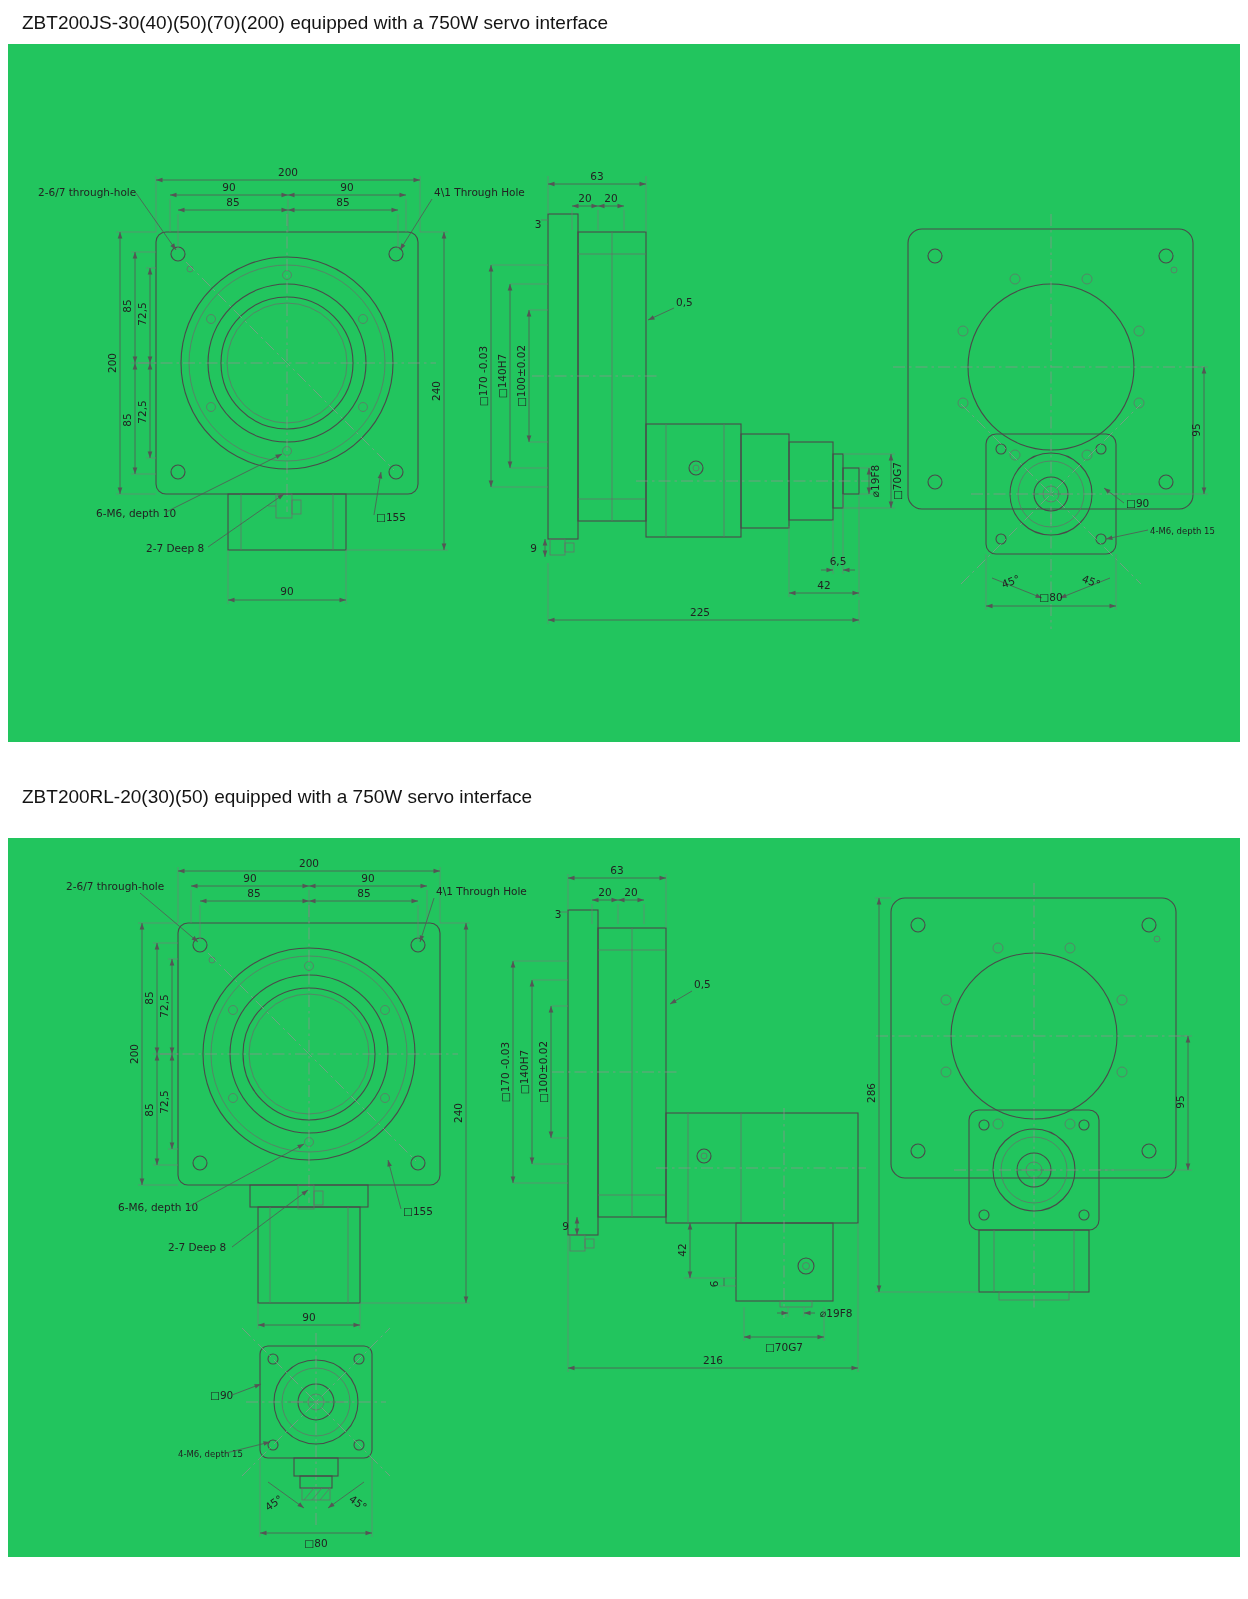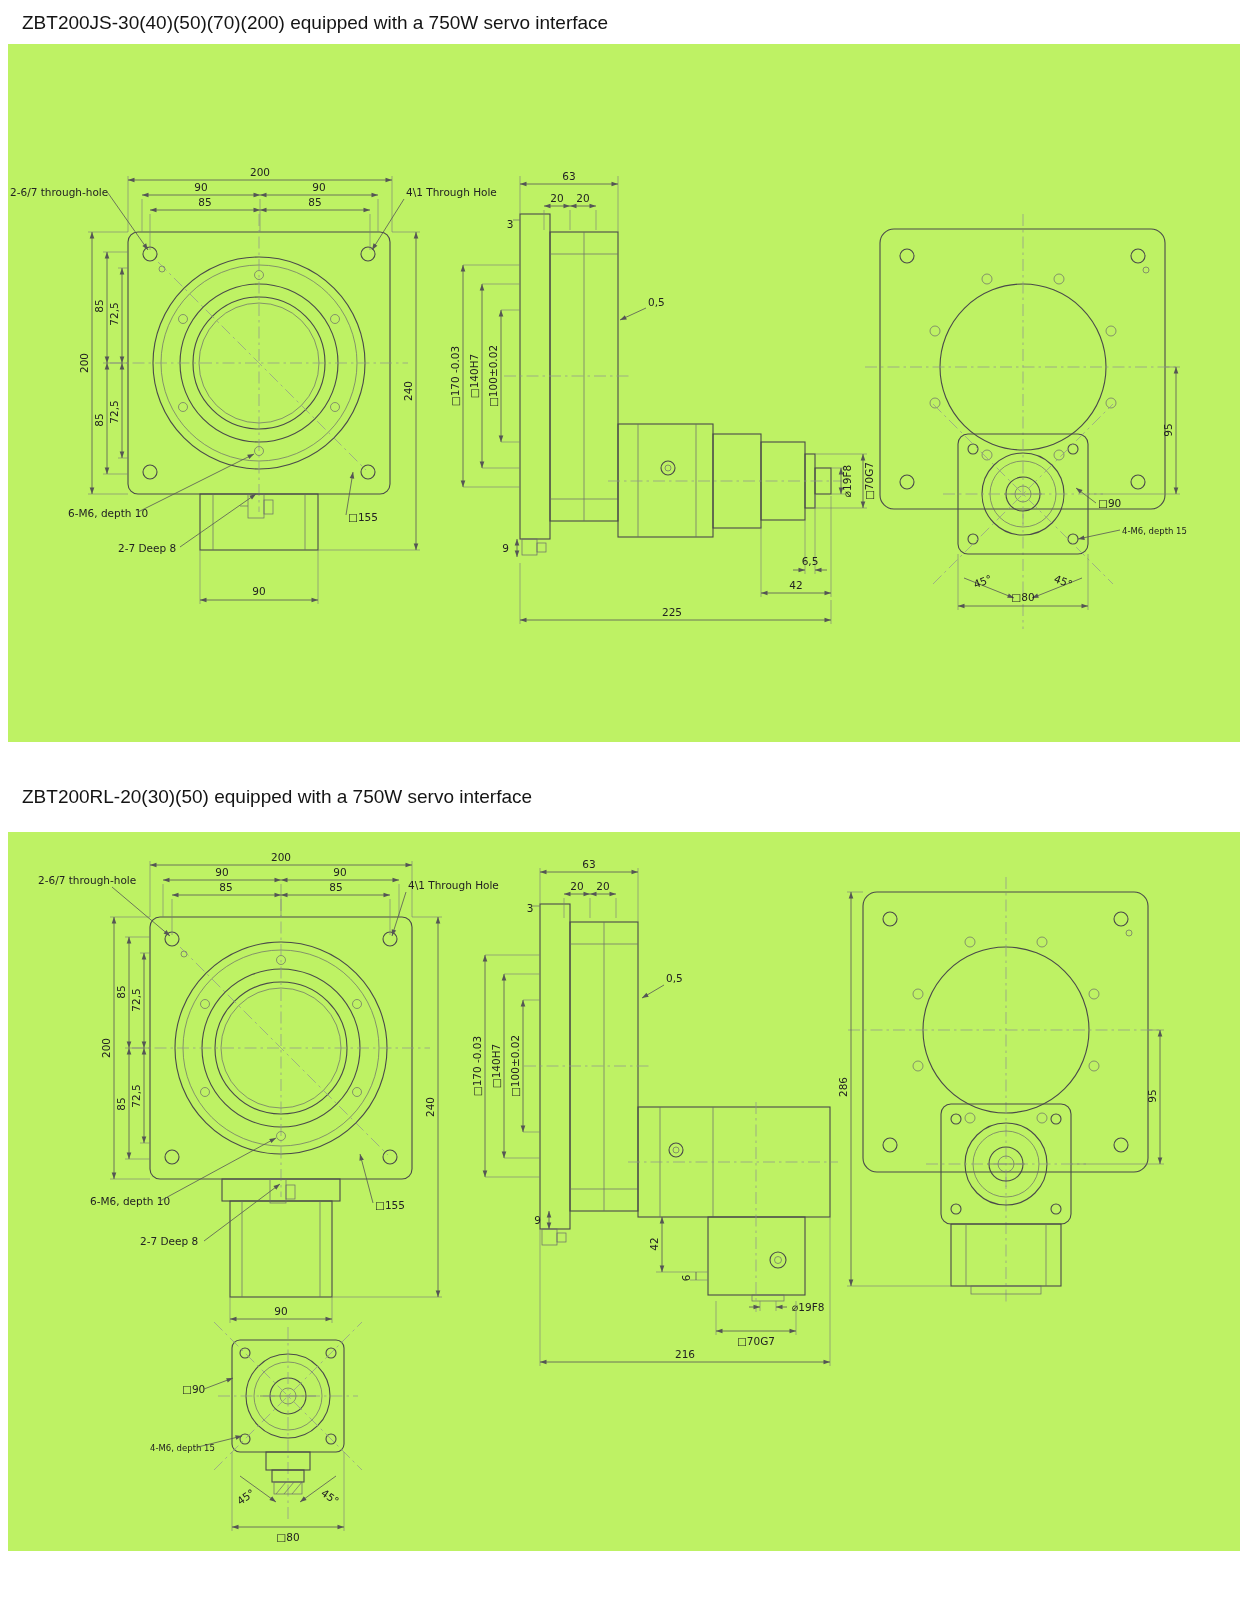--- a/index.html
+++ b/index.html
@@ -1,19 +1,19 @@
 <!DOCTYPE html>
 <html><head>
 <meta charset="utf-8">
 <style>
   html,body{margin:0;padding:0;background:#ffffff;}
   .page{width:1248px;font-family:"Liberation Sans",sans-serif;color:#111;}
   .title{font-size:19px;font-weight:400;color:#141414;margin:12px 0 10px 22px;}
-  .title.second{margin:44px 0 24px 22px;}
-  .panel{margin:0 8px;background:#bef264;position:relative;}
+  .title.second{margin:44px 0 30px 22px;}
+  .panel{margin:0 8px;background:#22c55e;position:relative;padding-left:28px;}
   svg{display:block;}
   .ol{fill:none;stroke:#4a4a4a;stroke-width:1.1;}
   .thin{fill:none;stroke:#6a6a6a;stroke-width:0.7;}
   .cl{fill:none;stroke:#8f9390;stroke-width:0.7;stroke-dasharray:12 4 2.5 4;}
   .dim{fill:none;stroke:#555;stroke-width:0.8;}
   .ext{fill:none;stroke:#7a7a7a;stroke-width:0.6;}
   text.t{font:10.5px "DejaVu Sans",sans-serif;fill:#222;text-anchor:middle;}
   text.tl{font:10.5px "DejaVu Sans",sans-serif;fill:#222;text-anchor:start;}
   text.te{font:10.5px "DejaVu Sans",sans-serif;fill:#222;text-anchor:end;}
   text.ts{font:8.5px "DejaVu Sans",sans-serif;fill:#222;text-anchor:start;}

